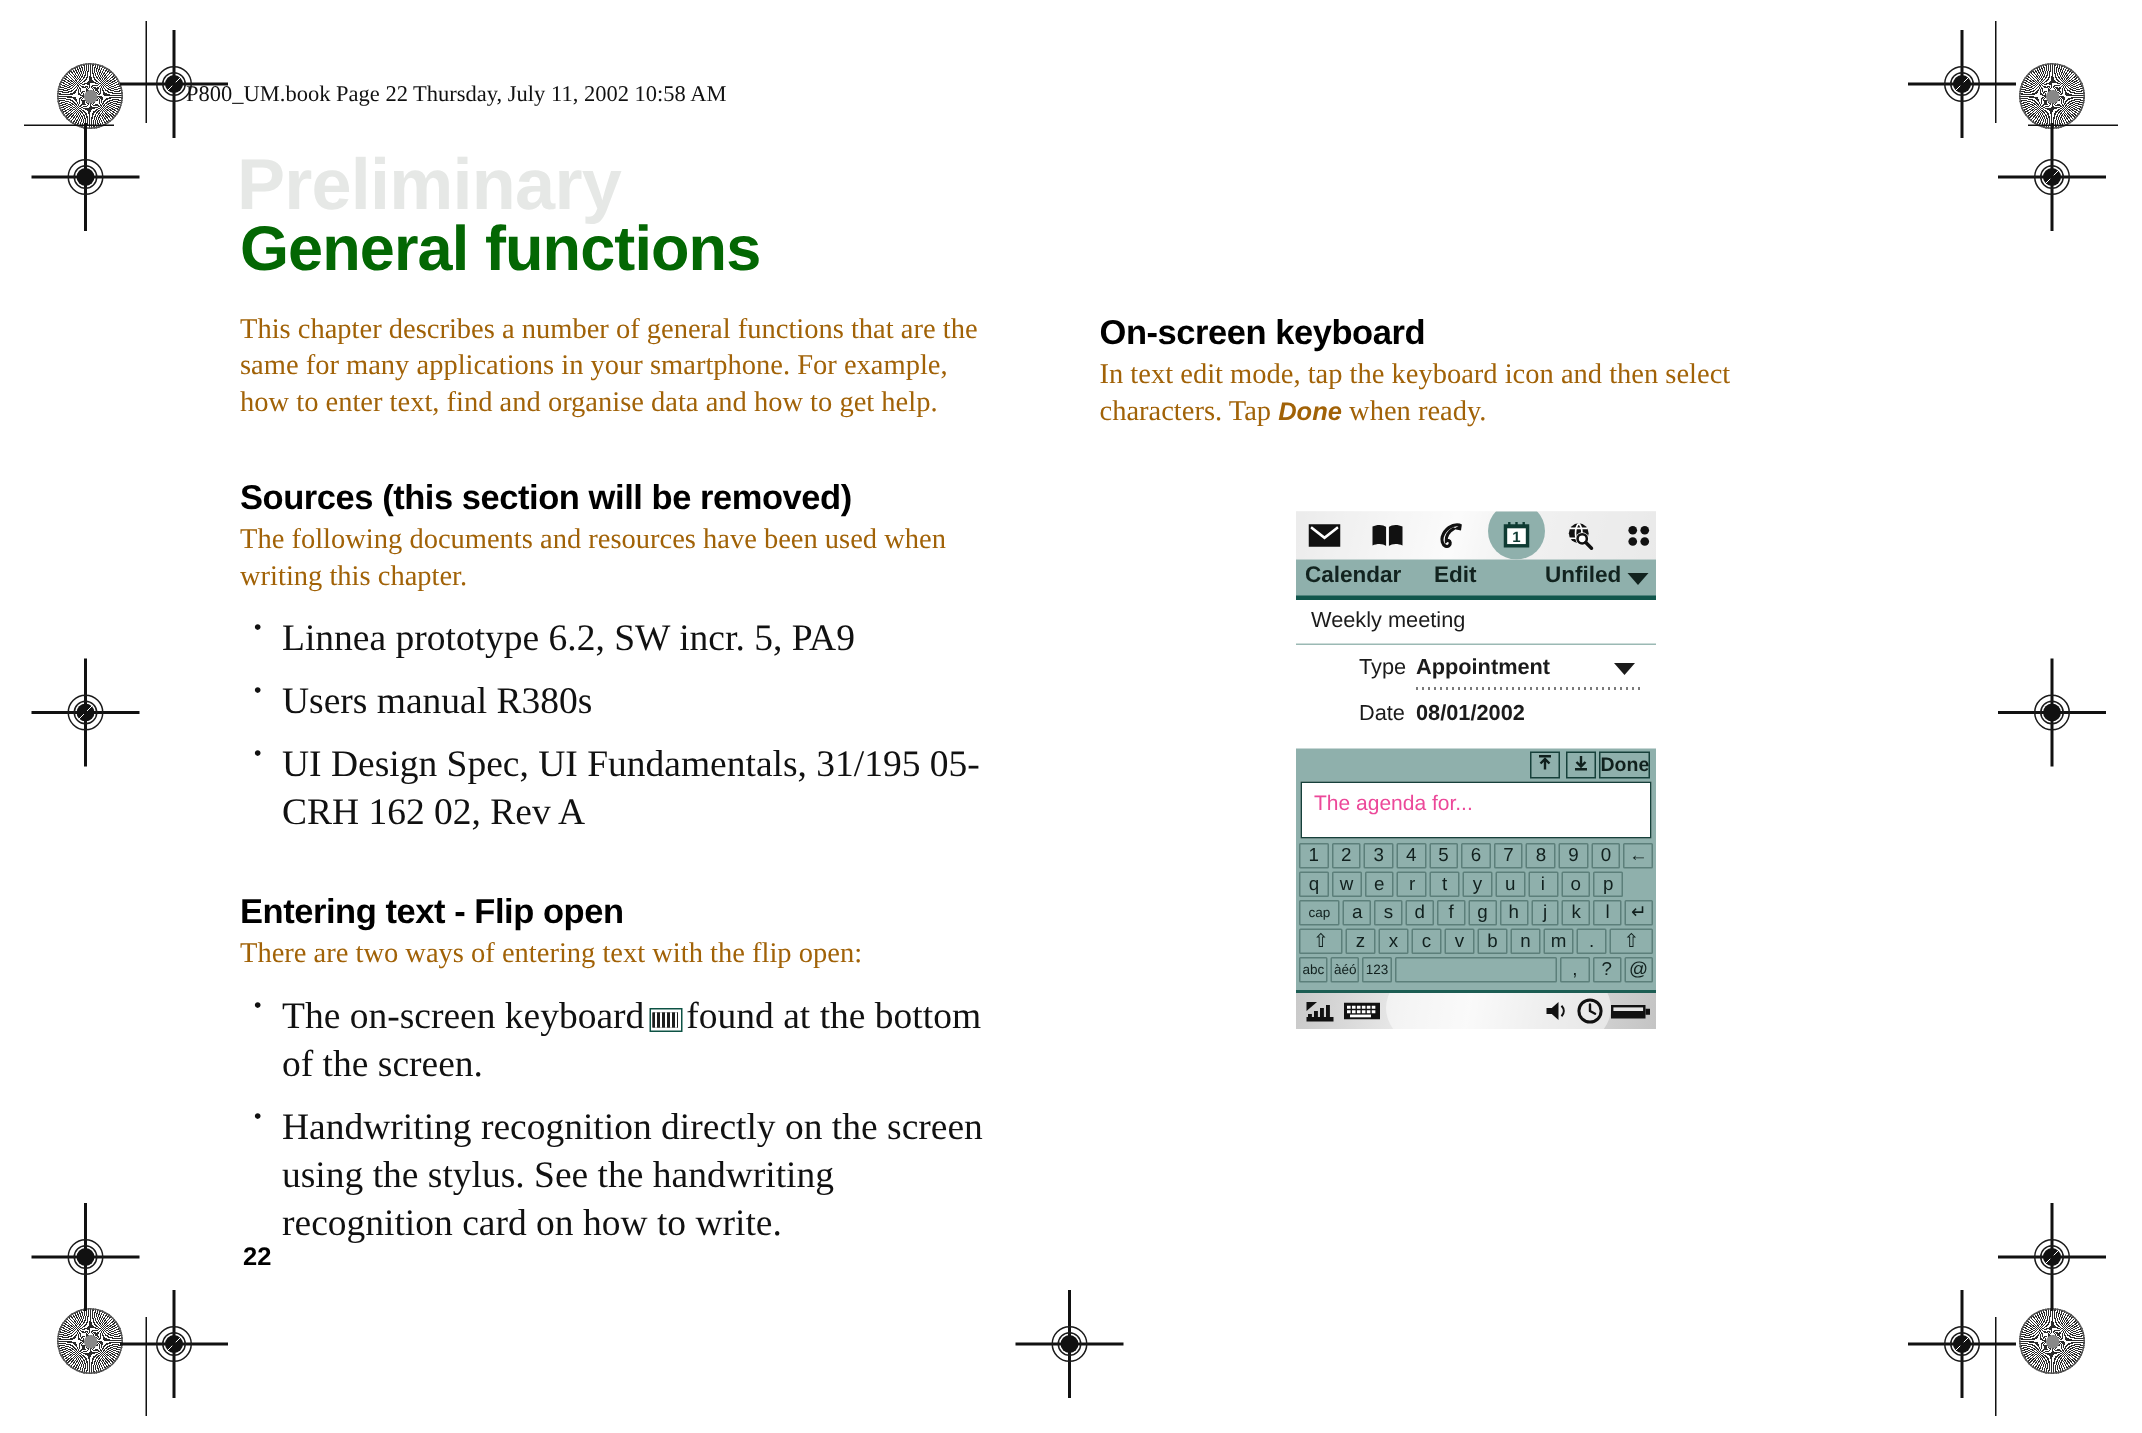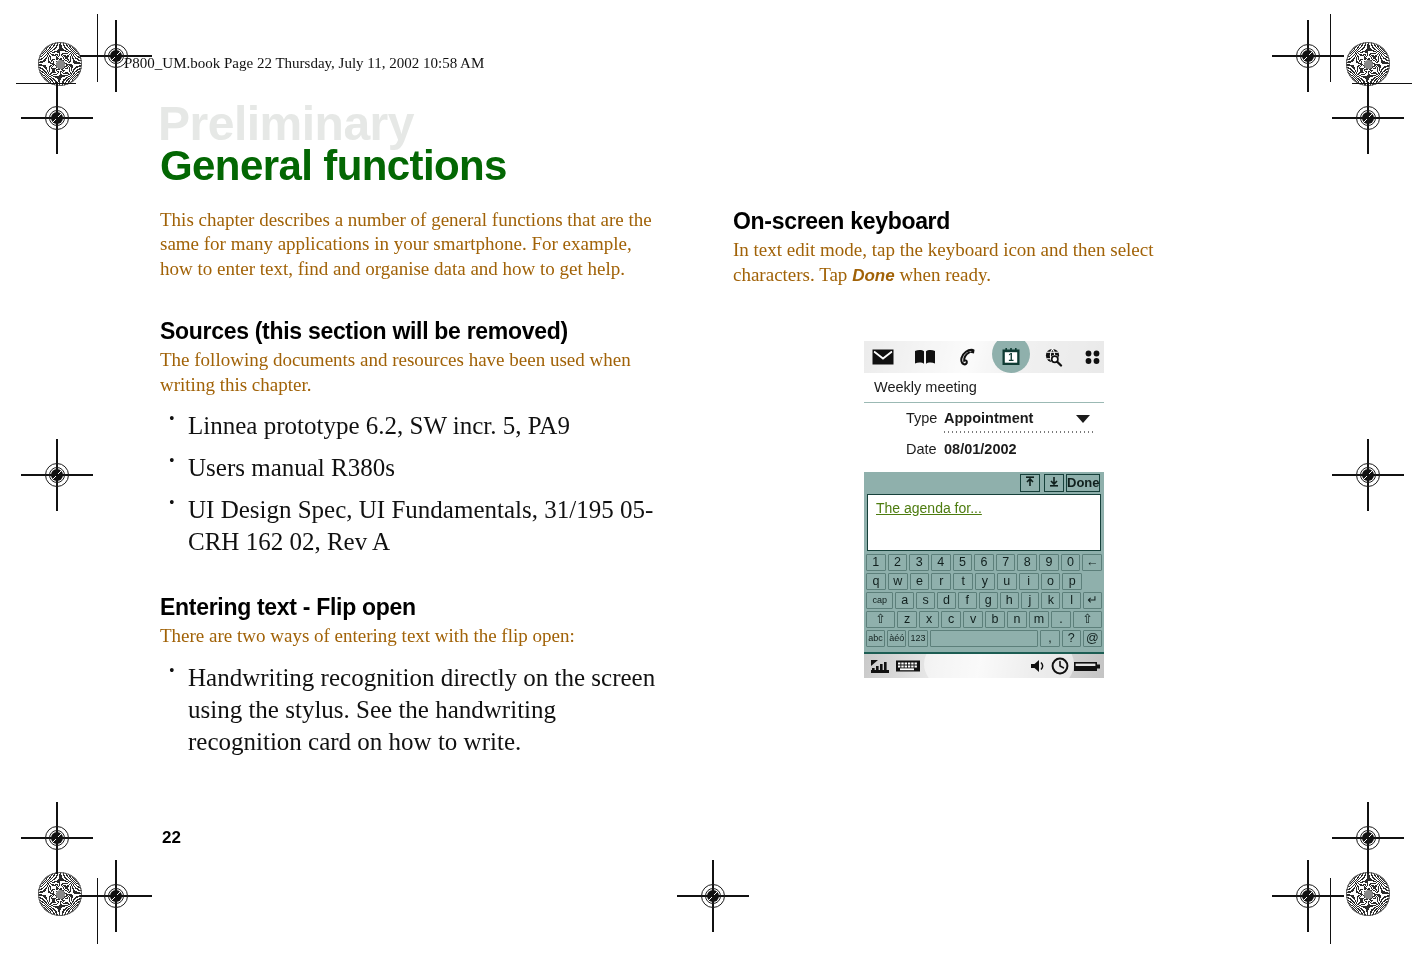--- a/index.html
+++ b/index.html
@@ -101,22 +101,22 @@
   .dotline{position:absolute;left:80px;right:8px;top:28px;height:2px;
     background:repeating-linear-gradient(to right,#7a7a7a 0 1.5px,transparent 1.5px 4px);}
   
   .kbpanel{margin-top:7px;background:#8fb0ac;padding:0 0 3px 0;}
   .kb-topbar{height:22px;position:relative;}
   .kb-btn{position:absolute;top:2px;height:18px;border:1.4px solid #16403a;background:#8fb0ac;
     box-sizing:border-box;font-size:12px;color:#10201d;text-align:center;line-height:15px;}
   .kb-up{right:64px;width:20px;}
   .kb-dn{right:40px;width:20px;}
   .kb-done{right:4px;width:34px;font-weight:bold;font-size:13px;line-height:15px;}
-  .kb-textarea{margin:0 3px;height:57px;background:#fff;border:1.4px solid #16403a;
-    box-sizing:border-box;font-size:14px;color:#4d7c0f;padding:5px 0 0 8px;text-decoration:underline;}
+  .kb-textarea{margin:0 3px;height:38px;background:#fff;border:1.4px solid #16403a;
+    box-sizing:border-box;font-size:14px;color:#ec4899;padding:5px 0 0 8px;}
   .kbrows{padding:3px 2px 0 2px;}
   .kbrow{display:flex;gap:2px;margin-bottom:2px;height:17px;}
   .key{background:#8fb0ac;border:1px solid #5c7f7a;box-sizing:border-box;
     font-size:12.5px;color:#11201e;display:flex;align-items:center;justify-content:center;
     flex:1 1 0;border-radius:1px;line-height:1;}
   .key.sm{font-size:9px;}
   .key.w15{flex:1.5 1 0;}
   .key.wsp{flex:6.2 1 0;}
   .key.enter{flex:1 1 0;}
   .key.blank{border:none;background:transparent;}
@@ -240,20 +240,21 @@
     <li>UI Design Spec, UI Fundamentals, 31/195 05-CRH 162 02, Rev A</li>
   </ul>
 
   <div class="sec-gap"></div>
 
   <h2 class="sec">Entering text - Flip open</h2>
 
   <p class="body tight">There are two ways of entering text with the flip open:</p>
 
   <ul class="bullets">
+    <li><span>The on-screen keyboard</span><span class="kbd-inline"><i></i></span><span>found at the bottom of the screen.</span></li>
     <li>Handwriting recognition directly on the screen using the stylus. See the handwriting recognition card on how to write.</li>
   </ul>
 </div>
 
 <div class="col right">
   <h2 class="sec">On-screen keyboard</h2>
   <p class="body"><span>In text edit mode, tap the keyboard icon and then select characters. Tap </span><b class="donelbl">Done</b><span> when ready.</span></p>
 </div>
 
 <div class="pda">
@@ -308,20 +309,26 @@
     <div class="ic ic-apps">
       <svg width="22" height="20" viewBox="0 0 22 20">
           <circle cx="6.5" cy="6.5" r="2.9" fill="#111"></circle>
           <circle cx="14.5" cy="6.5" r="2.9" fill="#111"></circle>
           <circle cx="6.5" cy="14" r="2.9" fill="#111"></circle>
           <circle cx="14.5" cy="14" r="2.9" fill="#111"></circle>
         </svg>
     </div>
   </div>
 
+  <div class="pda-menubar">
+    <span class="mb-app">Calendar</span>
+    <span class="mb-edit">Edit</span>
+    <span class="mb-folder">Unfiled</span>
+    <div class="mb-caret"></div>
+  </div>
 
   <div class="pda-body">
     <div class="rec-title">Weekly meeting</div>
 
     <div class="fieldrow f-type">
       <span class="lbl">Type</span>
       <span class="val">Appointment</span>
       <div class="dd-caret"></div>
       <div class="dotline"></div>
     </div>

